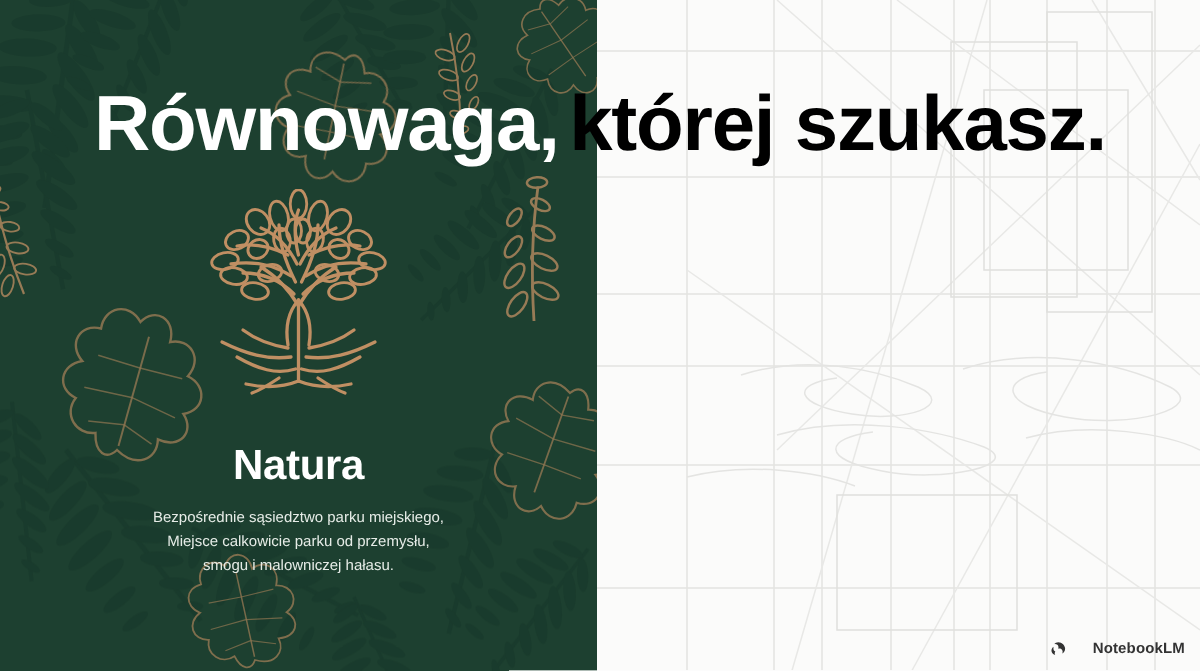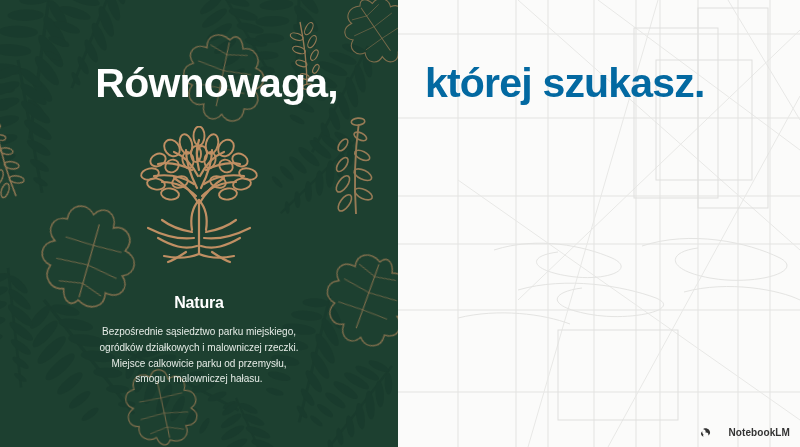--- a/index.html
+++ b/index.html
@@ -19,40 +19,40 @@
   .panel-right {
     position:absolute; left:398px; top:0; width:402px; height:447px;
     background:#fbfbfa; overflow:hidden;
   }
   .bg-art { position:absolute; inset:0; width:100%; height:100%; display:block; }
 
   
   .headline {
     position:absolute; left:0; top:55px; width:800px; height:56px;
     display:flex; align-items:center; justify-content:center;
-    font-size:41px; font-weight:bold; letter-spacing:-0.8px;
-    white-space:nowrap; z-index:6;gap:40px;
+    font-size:52px; font-weight:bold; letter-spacing:-0.8px;
+    white-space:nowrap; z-index:6;
   }
   .headline .h-green { color:#ffffff; }
-  .headline .h-dark  { color:#0369a1; }
+  .headline .h-dark  { color:#000000; }
   .headline .h-sp { display:inline-block; width:7px; }
 
   
   .col {
     position:absolute; top:120px; z-index:5;
     display:flex; flex-direction:column; align-items:center;
   }
   .col-left  { left:0;   width:398px; }
   .col-right { left:398px; width:402px; }
 
   .icon-wrap { height:150px; display:flex; align-items:center; justify-content:center; }
   .icon-wrap svg { display:block; }
 
   .card-title {
-    font-size:16px; font-weight:bold; letter-spacing:-0.2px;
+    font-size:28px; font-weight:bold; letter-spacing:-0.2px;
     margin-top:24px; margin-bottom:12px;
   }
   .card-title.on-green { color:#ffffff; }
 
   .card-body {
     font-size:10px; line-height:1.58; text-align:center; width:310px;
   }
   .card-body.on-green { color:#e6ece7; }
   .card-body .ln { display:block; }
 
@@ -207,21 +207,20 @@
             <ellipse cx="54" cy="34" rx="5.5" ry="8" transform="rotate(-10 54 34)"></ellipse>
             <ellipse cx="76" cy="34" rx="5.5" ry="8" transform="rotate(10 76 34)"></ellipse>
             <ellipse cx="62" cy="28" rx="5" ry="8"></ellipse>
             <ellipse cx="68" cy="28" rx="5" ry="8"></ellipse>
           </g>
         </svg>
       </div>
       <div class="card-title on-green">Natura</div>
       <div class="card-body on-green">
         <span class="ln">Bezpośrednie sąsiedztwo parku miejskiego,</span>
-        <span class="ln">ogródków działkowych i malowniczej rzeczki.</span>
         <span class="ln">Miejsce calkowicie parku od przemysłu,</span>
         <span class="ln">smogu i malowniczej hałasu.</span>
       </div>
     </div>
   </div>
 
   <div class="panel-right">
     <svg class="bg-art" viewBox="0 0 402 447" preserveAspectRatio="xMidYMid slice">
       <rect width="402" height="447" fill="#fbfbfa"></rect>
       <g stroke="#e3e3e1" stroke-width="1" fill="none">

